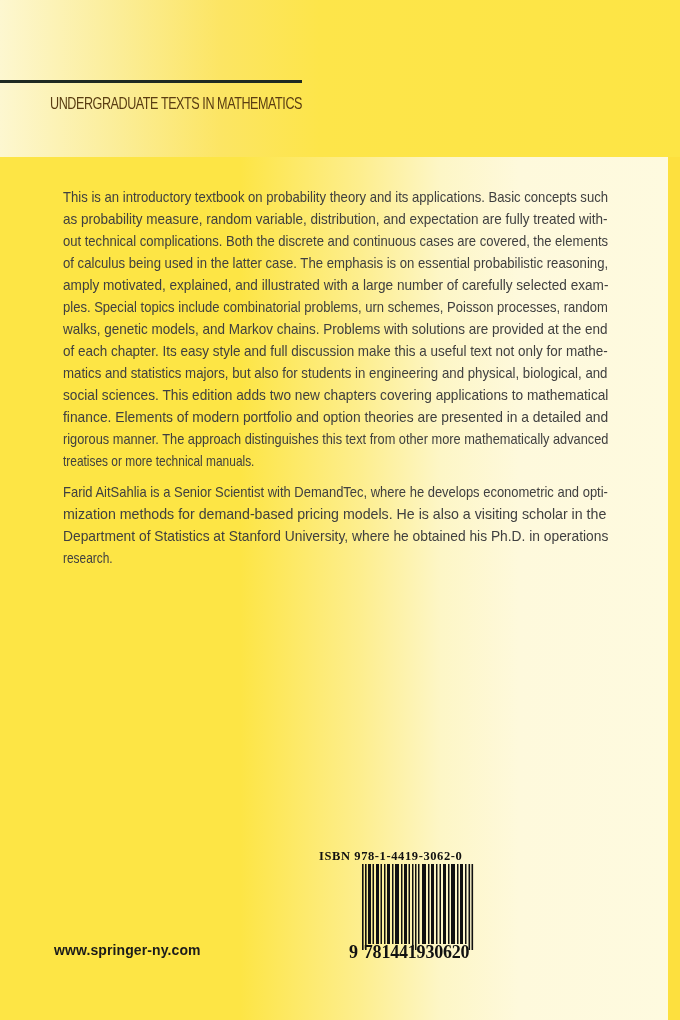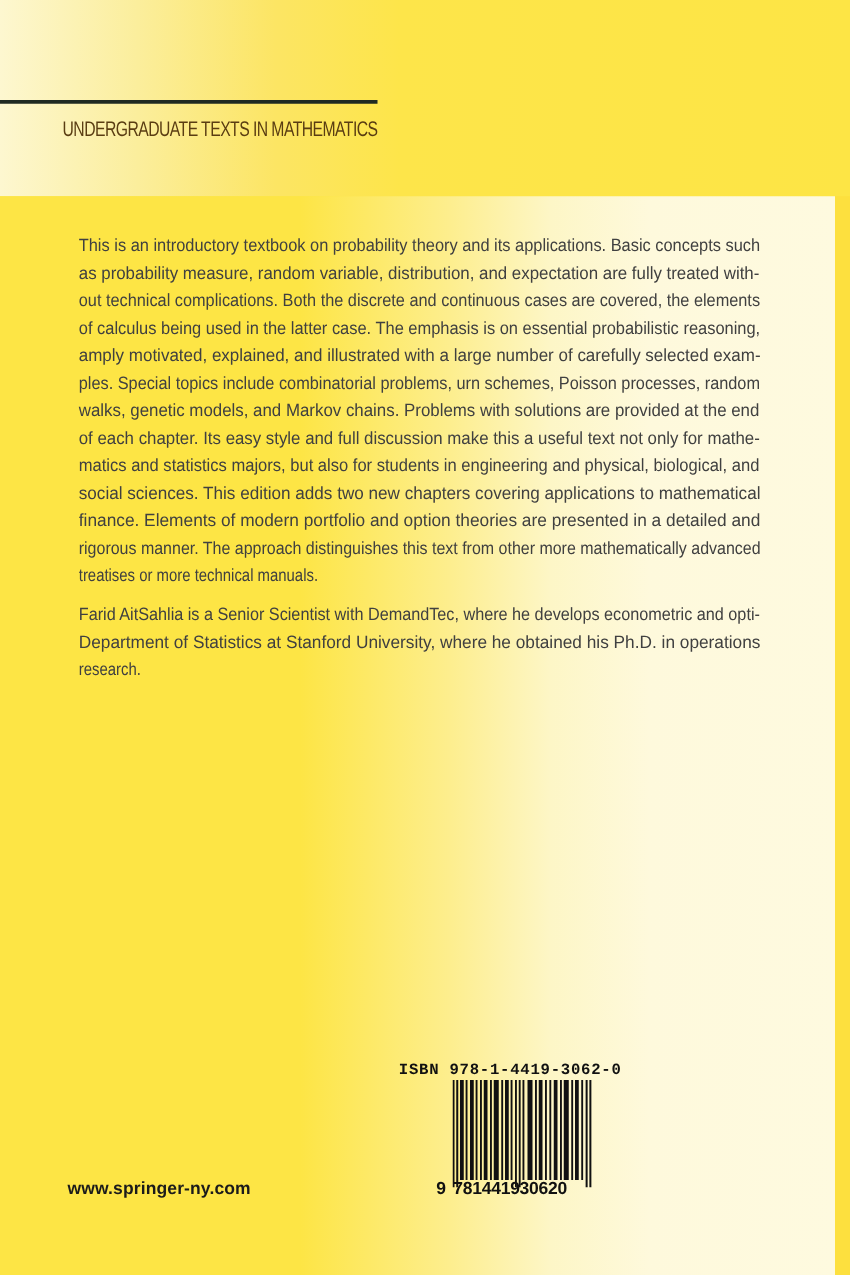--- a/index.html
+++ b/index.html
@@ -39,31 +39,31 @@
     .para {
       margin: 0 0 9px 0;
       font-size: 14.2px; line-height: 22px;
     }
     .para .line {
       display: block; white-space: nowrap;
       transform-origin: left top;
     }
     .isbn-text {
       position: absolute; left: 319px; top: 849px;
-      font-family: Liberation Mono, monospace;
+      font-family: Liberation Serif, serif;
       font-size: 12.5px; font-weight: bold; color: #111;
       letter-spacing: 0.6px; white-space: nowrap;
     }
     .barcode {
       position: absolute; left: 362px; top: 864px; width: 112px; height: 86px;
     }
     .barcode-digits {
       position: absolute; left: 349px; top: 942px;
-      font-family: Liberation Sans, sans-serif;
-      font-size: 14px; font-weight: bold; color: #111; white-space: nowrap;
+      font-family: Liberation Serif, serif;
+      font-size: 18px; font-weight: bold; color: #111; white-space: nowrap;
       letter-spacing: -0.2px;
     }
     .barcode-digits .lead { margin-right: 6px; }
     .url {
       position: absolute; left: 54px; top: 942px;
       font-family: "Liberation Sans", sans-serif;
       font-size: 14px; font-weight: bold; color: #1b1b1b;
       letter-spacing: 0.1px;
     }
   </style>
@@ -88,20 +88,21 @@
     <span class="line" style="transform: scaleX(0.951);">walks, genetic models, and Markov chains. Problems with solutions are provided at the end</span>
     <span class="line" style="transform: scaleX(0.949);">of each chapter. Its easy style and full discussion make this a useful text not only for mathe-</span>
     <span class="line" style="transform: scaleX(0.933);">matics and statistics majors, but also for students in engineering and physical, biological, and</span>
     <span class="line" style="transform: scaleX(0.965);">social sciences. This edition adds two new chapters covering applications to mathematical</span>
     <span class="line" style="transform: scaleX(0.975);">finance. Elements of modern portfolio and option theories are presented in a detailed and</span>
     <span class="line" style="transform: scaleX(0.901);">rigorous manner. The approach distinguishes this text from other more mathematically advanced</span>
     <span class="line" style="transform: scaleX(0.84);">treatises or more technical manuals.</span>
   </div>
   <div class="para">
     <span class="line" style="transform: scaleX(0.914);">Farid AitSahlia is a Senior Scientist with DemandTec, where he develops econometric and opti-</span>
+    <span class="line" style="transform: scaleX(1);">mization methods for demand-based pricing models. He is also a visiting scholar in the</span>
     <span class="line" style="transform: scaleX(0.973);">Department of Statistics at Stanford University, where he obtained his Ph.D. in operations</span>
     <span class="line" style="transform: scaleX(0.84);">research.</span>
   </div>
 </div>
 
 <div class="isbn-text">ISBN 978-1-4419-3062-0</div>
 
 <svg class="barcode" viewBox="0 0 112 86" preserveAspectRatio="none">
   <g fill="#111">
     <rect x="0" y="0" width="1.6" height="86"></rect>

